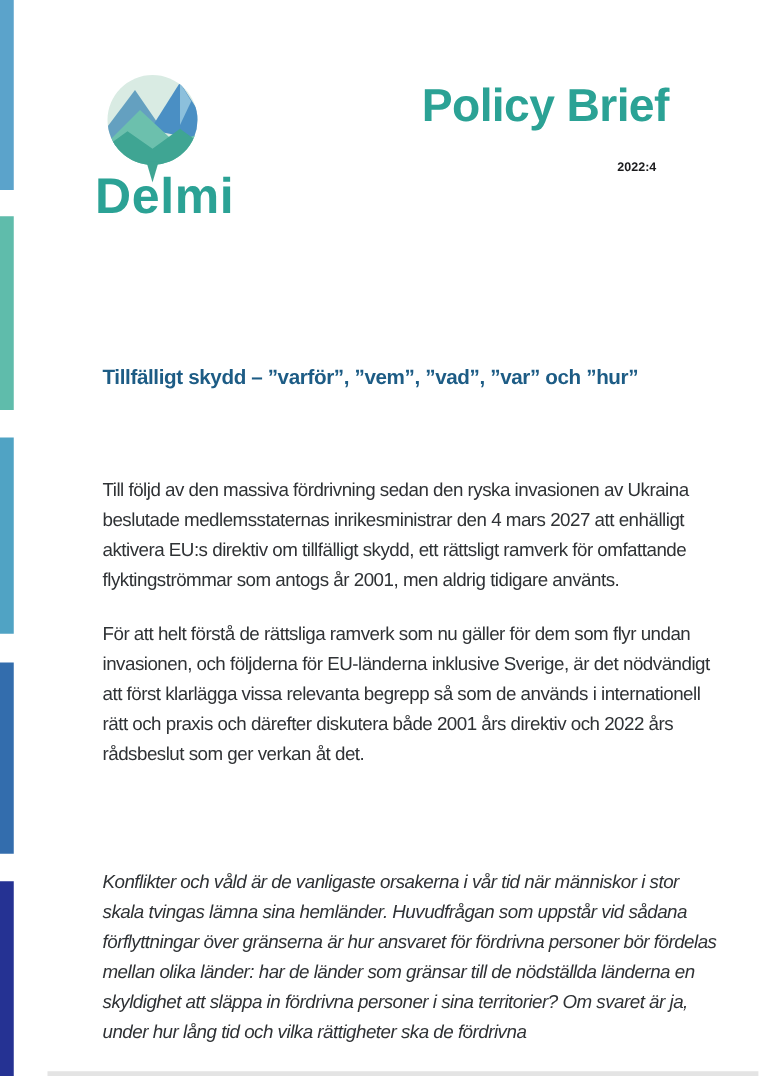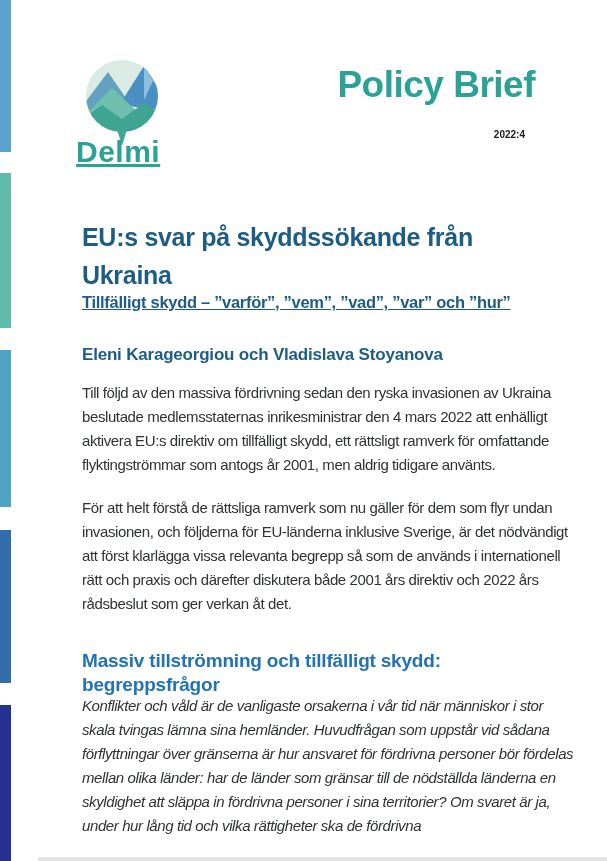--- a/index.html
+++ b/index.html
@@ -13,21 +13,21 @@
   .stripe1 { top:0;    height:152px; }
   .stripe2 { top:173px; height:155px; }
   .stripe3 { top:350px; height:157px; }
   .stripe4 { top:530px; height:153px; }
   .stripe5 { top:705px; height:156px; }
 
   
   .logo { position:absolute; left:76px; top:58px; width:104px; }
   .logo svg { display:block; margin-left:6px; }
   .logo-wordmark {
-    margin-top:-15px; font-size:30px; font-weight:bold; letter-spacing:0.5px;text-decoration:underline;
+    margin-top:-15px; font-size:40px; font-weight:bold; letter-spacing:0.5px;
   }
   .pub-type {
     position:absolute; top:64px; right:72px;
     font-size:37px; font-weight:600; letter-spacing:-0.5px; white-space:nowrap;
   }
   .issue {
     position:absolute; top:129px; right:82px;
     font-size:10px; font-weight:bold; white-space:nowrap;
   }
 
@@ -92,29 +92,26 @@
         <path d="M35,71 L45,71 L40,88 Z" fill="#3fa593"></path>
       </svg>
     </span>
     <div class="logo-wordmark" style="color: rgb(43, 162, 149);">Delmi</div>
   </div>
 
   <div class="pub-type" style="color: rgb(43, 162, 149);">Policy Brief</div>
 
   <div class="issue" style="color: rgb(27, 27, 29);">2022:4</div>
 
-  <h1 class="abs title" style="margin: 0px; color: rgb(29, 92, 133);">EU:s svar på skyddssökande från Ukraina</h1>
 
-  <div class="abs subtitle" style="color: rgb(29, 92, 133); text-decoration: underline;">Tillfälligt skydd – ”varför”, ”vem”, ”vad”, ”var” och ”hur”</div>
+  <div class="abs subtitle" style="color: rgb(29, 92, 133);">Tillfälligt skydd – ”varför”, ”vem”, ”vad”, ”var” och ”hur”</div>
 
-  <div class="abs authors" style="color: rgb(29, 92, 133);">Eleni Karageorgiou och Vladislava Stoyanova</div>
 
-  <p class="abs body-par par1" style="margin: 0px; color: rgb(47, 50, 53);">Till följd av den massiva fördrivning sedan den ryska invasionen av Ukraina beslutade medlemsstaternas inrikesministrar den 4 mars 2022 att enhälligt aktivera EU:s direktiv om tillfälligt skydd, ett rättsligt ramverk för omfattande flyktingströmmar som antogs år 2001, men aldrig tidigare använts.</p>
+  <p class="abs body-par par1" style="margin: 0px; color: rgb(47, 50, 53);">Till följd av den massiva fördrivning sedan den ryska invasionen av Ukraina beslutade medlemsstaternas inrikesministrar den 4 mars 2027 att enhälligt aktivera EU:s direktiv om tillfälligt skydd, ett rättsligt ramverk för omfattande flyktingströmmar som antogs år 2001, men aldrig tidigare använts.</p>
 
   <p class="abs body-par par2" style="margin: 0px; color: rgb(47, 50, 53);">För att helt förstå de rättsliga ramverk som nu gäller för dem som flyr undan invasionen, och följderna för EU-länderna inklusive Sverige, är det nödvändigt att först klarlägga vissa relevanta begrepp så som de används i internationell rätt och praxis och därefter diskutera både 2001 års direktiv och 2022 års rådsbeslut som ger verkan åt det.</p>
 
-  <h2 class="abs section-heading" style="margin: 0px; color: rgb(33, 115, 180);">Massiv tillströmning och tillfälligt skydd: begreppsfrågor</h2>
 
   <p class="abs body-par par3" style="margin: 0px; color: rgb(47, 50, 53);">Konflikter och våld är de vanligaste orsakerna i vår tid när människor i stor skala tvingas lämna sina hemländer. Huvudfrågan som uppstår vid sådana förflyttningar över gränserna är hur ansvaret för fördrivna personer bör fördelas mellan olika länder: har de länder som gränsar till de nödställda länderna en skyldighet att släppa in fördrivna personer i sina territorier? Om svaret är ja, under hur lång tid och vilka rättigheter ska de fördrivna</p>
 
   <div class="bottom-edge"></div>
 
 </div>
 
 </body></html>

